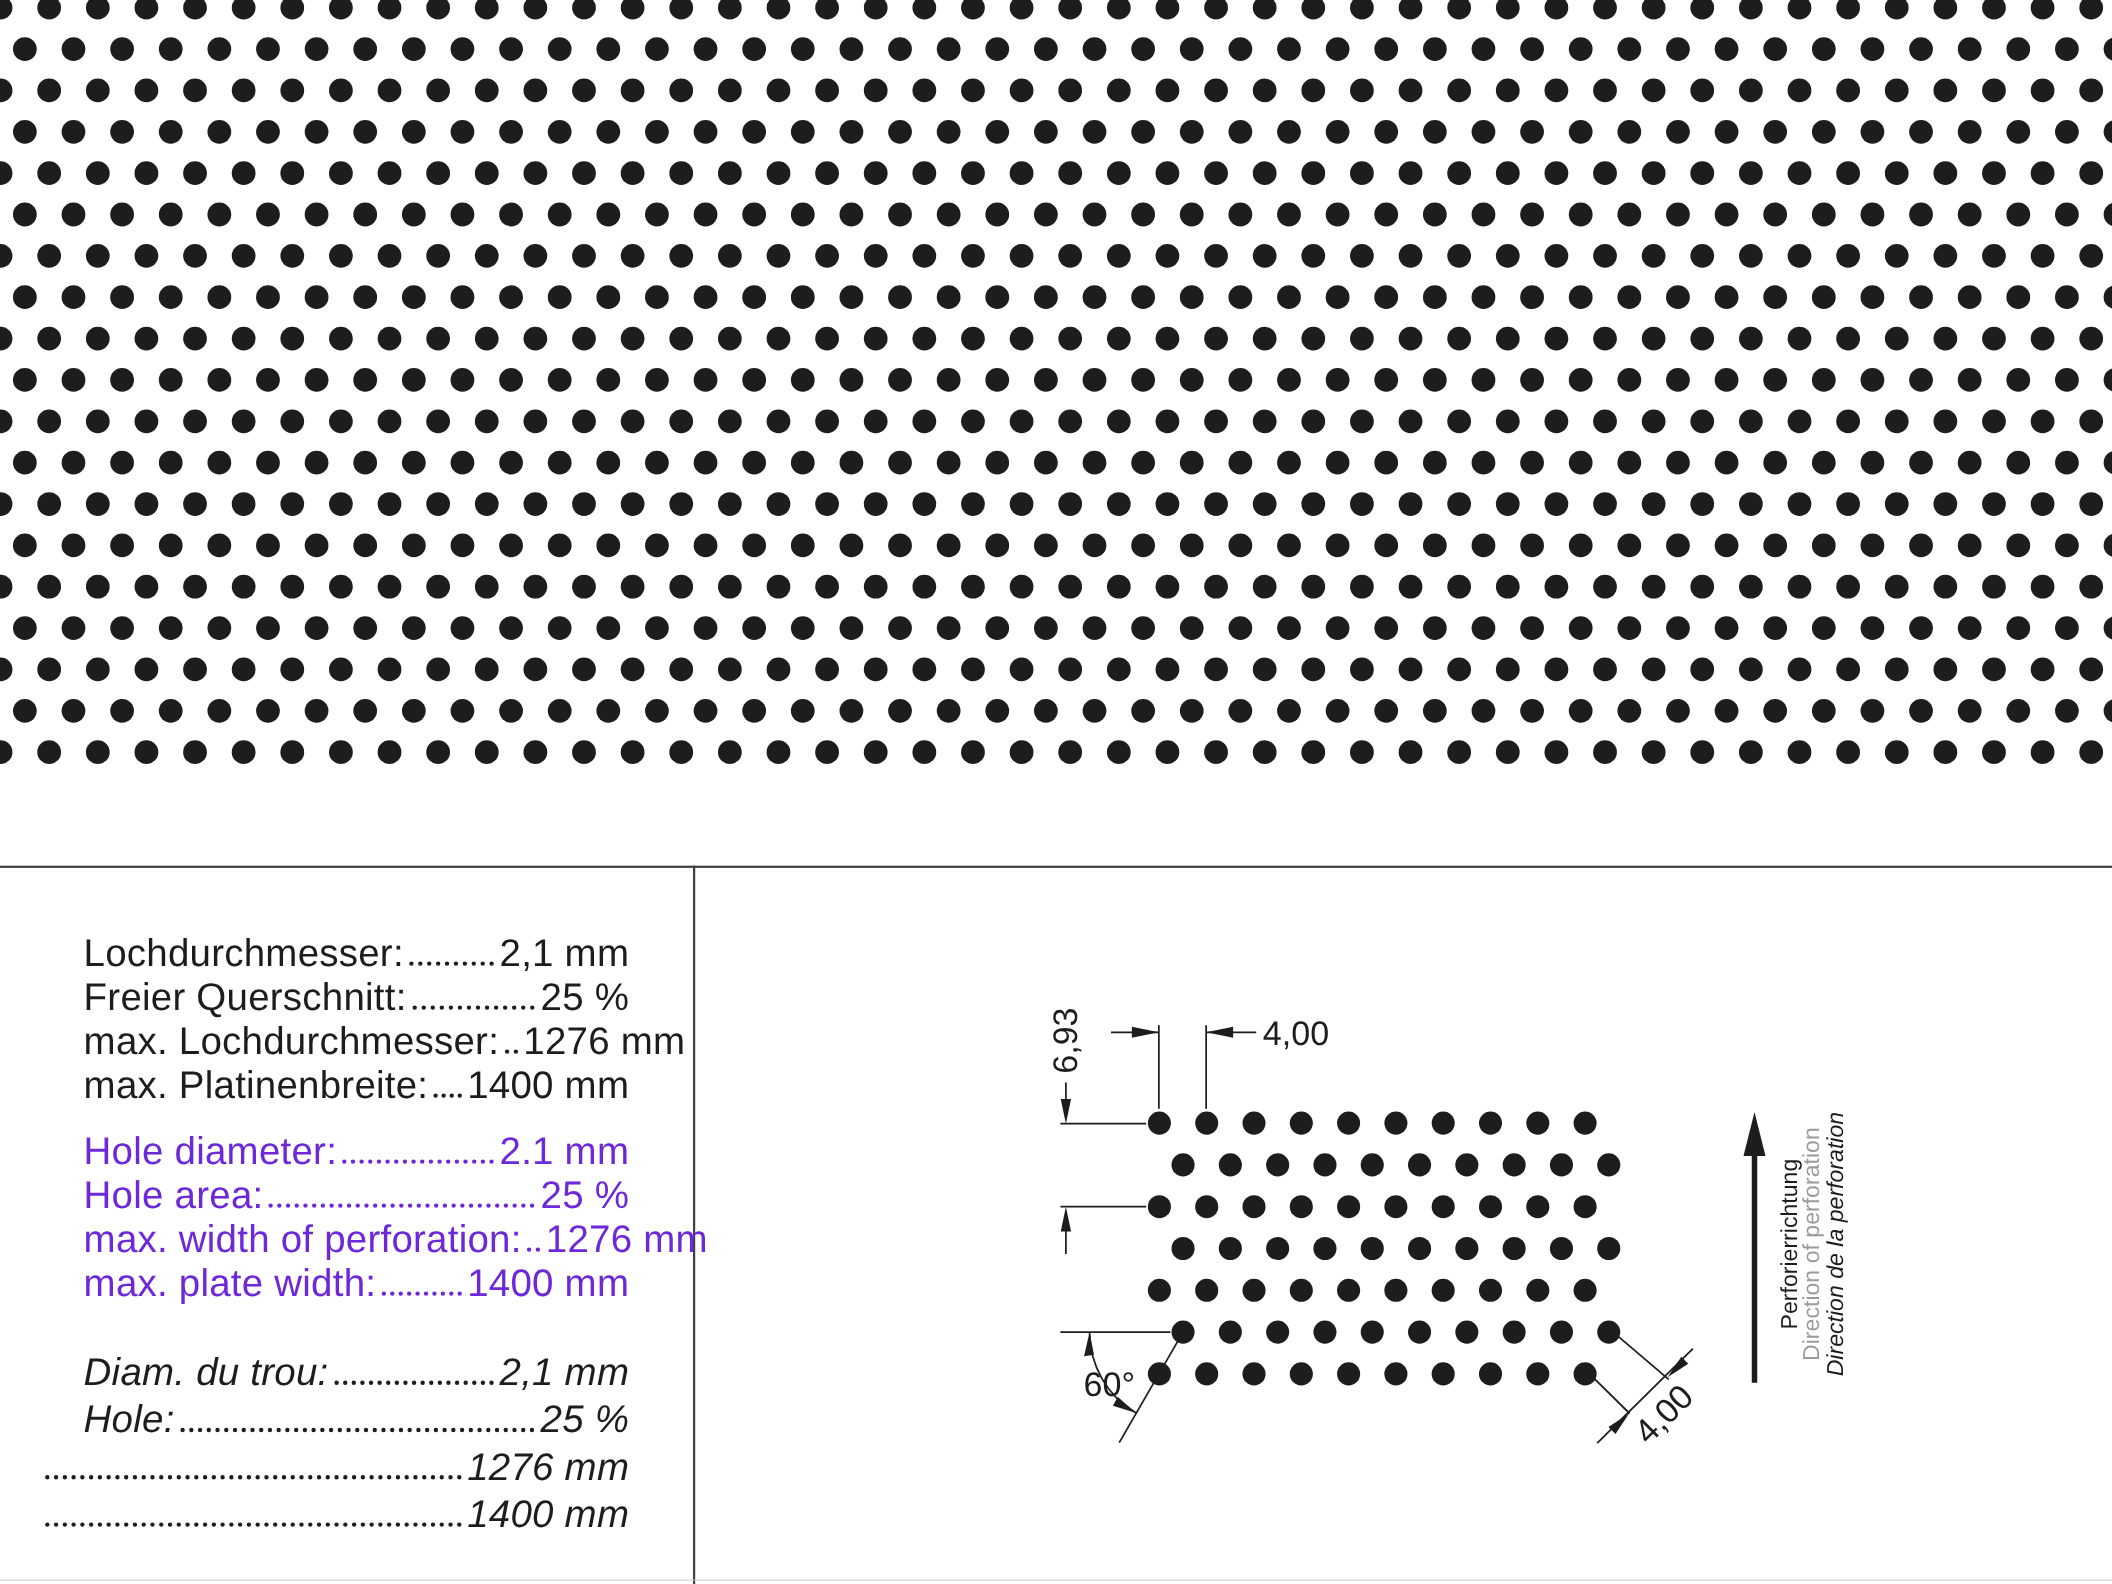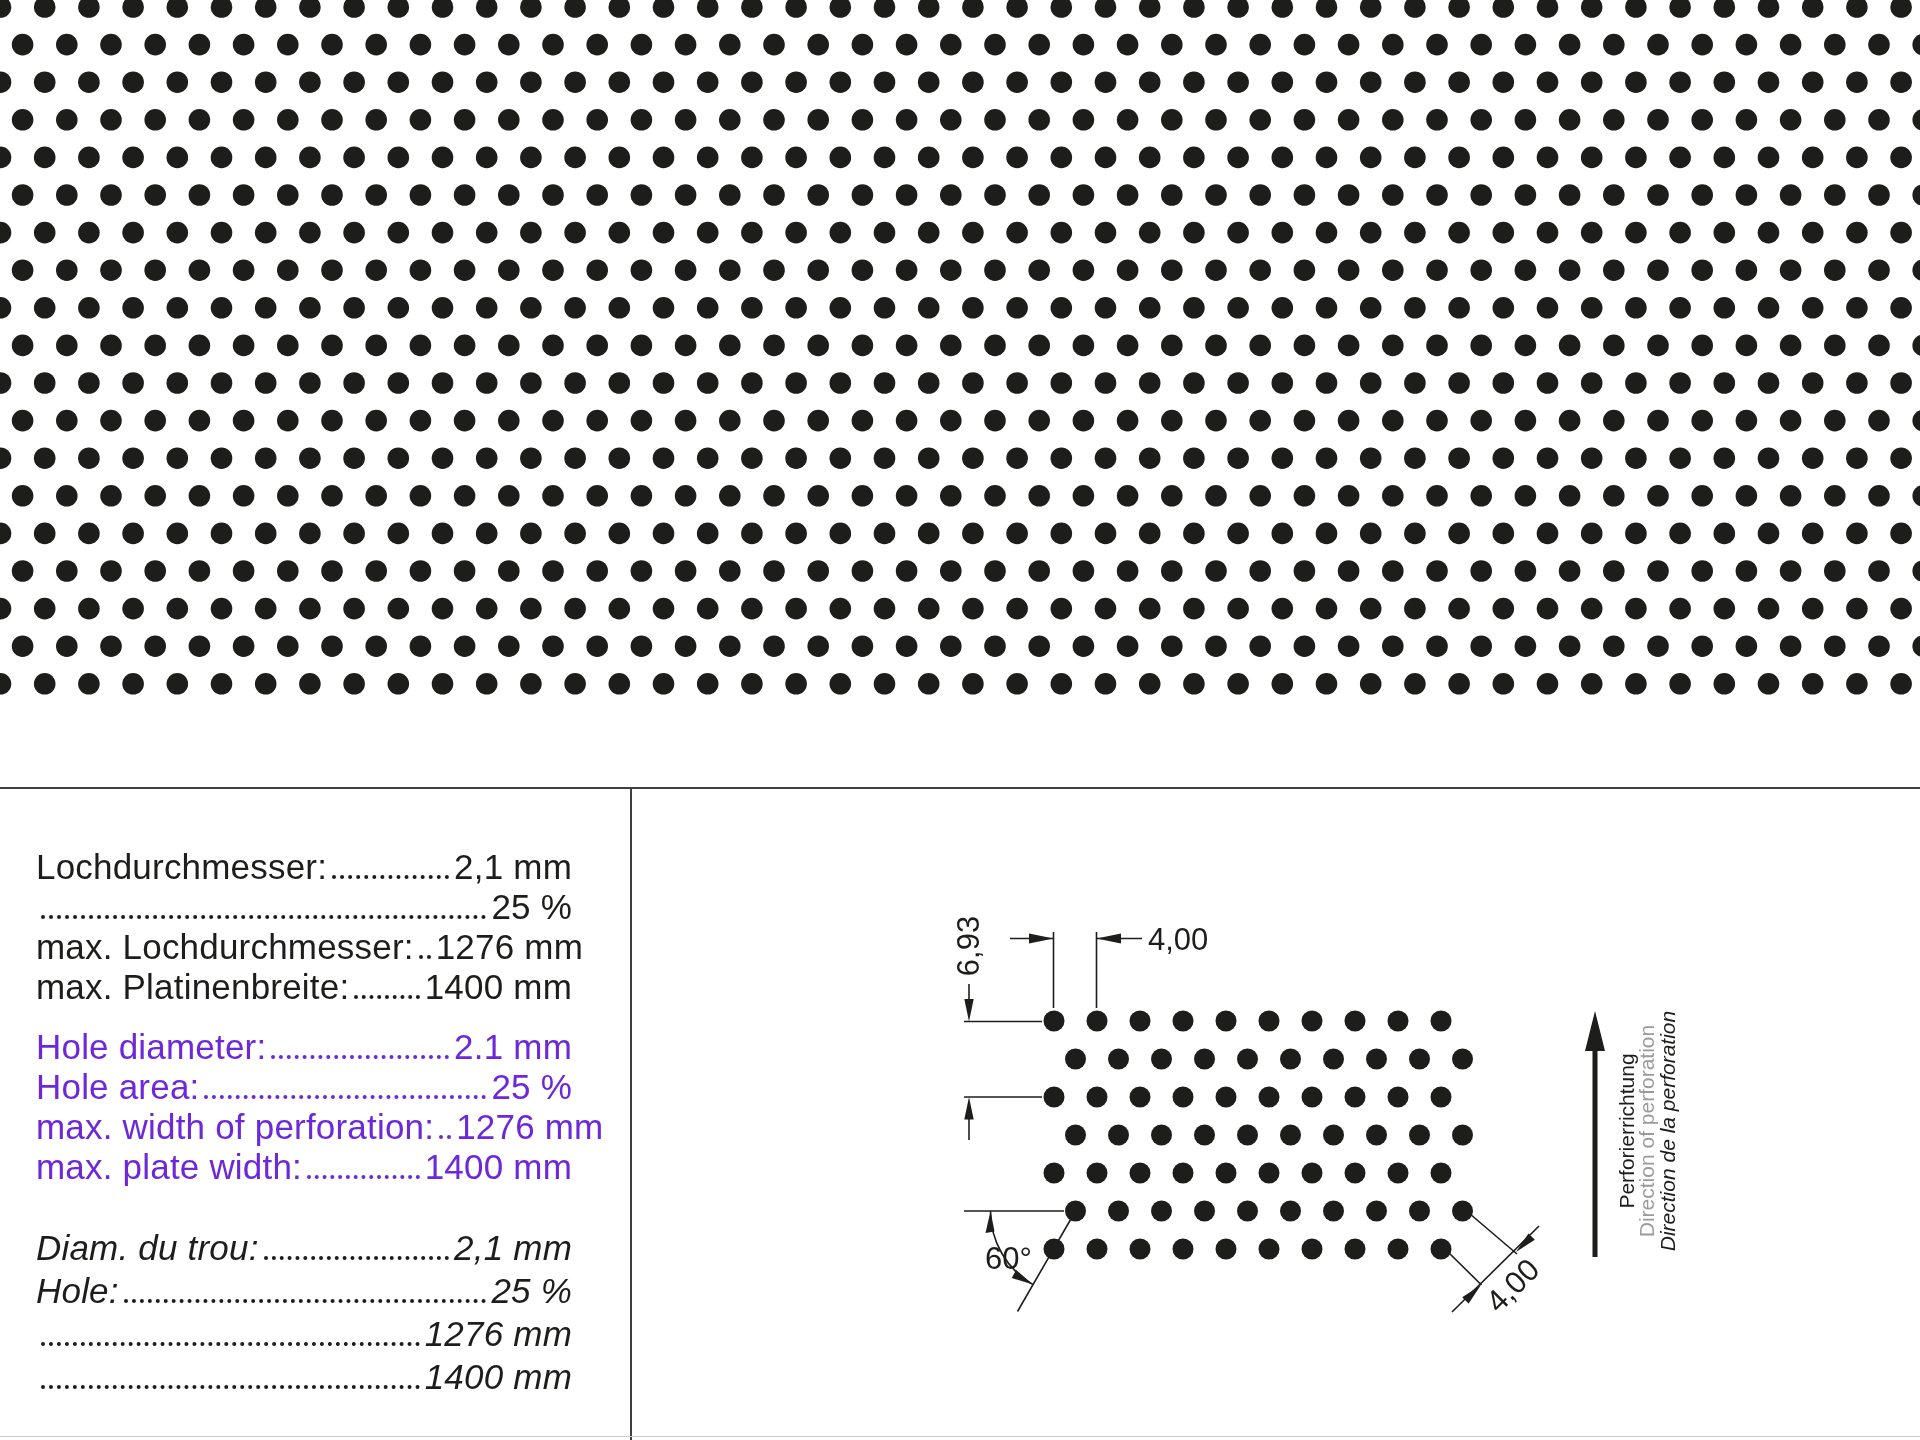--- a/index.html
+++ b/index.html
@@ -13,21 +13,21 @@
   .divider-h{position:absolute;left:0;top:787px;width:1920px;height:2px;background:#3f3f3f;}
   .divider-v{position:absolute;left:630px;top:787px;width:2px;height:653px;background:#3f3f3f;}
   .edge-bottom{position:absolute;left:0;top:1436px;width:1920px;height:1px;background:#cccccc;}
   
   .spec-block{position:absolute;left:36px;width:536px;font-size:35px;letter-spacing:0.2px;}
   .spec-block.german{top:847px;color:#1d1d1b;}
   .spec-block.english{top:1027px;color:#6d28d9;}
   .spec-block.french{top:1228px;color:#1d1d1b;font-style:italic;}
   .spec-row{display:flex;align-items:baseline;height:40px;}
   .french .spec-row{height:43px;}
-  .spec-label{white-space:nowrap;flex:0 0 auto;}
+  .spec-label{white-space:nowrap;flex:0 0 auto;margin-left:40px;}
   .spec-leader{flex:1 1 auto;height:0;border-bottom:4px dotted currentColor;margin:0 5px;min-width:12px;}
   .spec-value{white-space:nowrap;flex:0 0 auto;}
   
   #diagram-svg{position:absolute;left:930px;top:900px;}
   .dim-line{stroke:#1d1d1b;stroke-width:1.6;fill:none;}
   .dim-arrow{fill:#1d1d1b;stroke:none;}
   .dim-text{fill:#1d1d1b;font-family:"Liberation Sans",sans-serif;font-size:31px;}
   .dir-shaft{stroke:#1d1d1b;stroke-width:5;}
   .dir-label{font-family:"Liberation Sans",sans-serif;font-size:21px;}
   .dir-label.de{fill:#1d1d1b;}
@@ -901,20 +901,21 @@
   <div class="divider-v"></div>
   <div class="edge-bottom"></div>
 
   <div class="spec-block german">
     <div class="spec-row">
       <span class="spec-label">Lochdurchmesser:</span>
       <span class="spec-leader"></span>
       <span class="spec-value">2,1 mm</span>
     </div>
     <div class="spec-row">
+      <span class="spec-label">Freier Querschnitt:</span>
       <span class="spec-leader"></span>
       <span class="spec-value">25 %</span>
     </div>
     <div class="spec-row">
       <span class="spec-label">max. Lochdurchmesser:</span>
       <span class="spec-leader"></span>
       <span class="spec-value">1276 mm</span>
     </div>
     <div class="spec-row">
       <span class="spec-label">max. Platinenbreite:</span>

